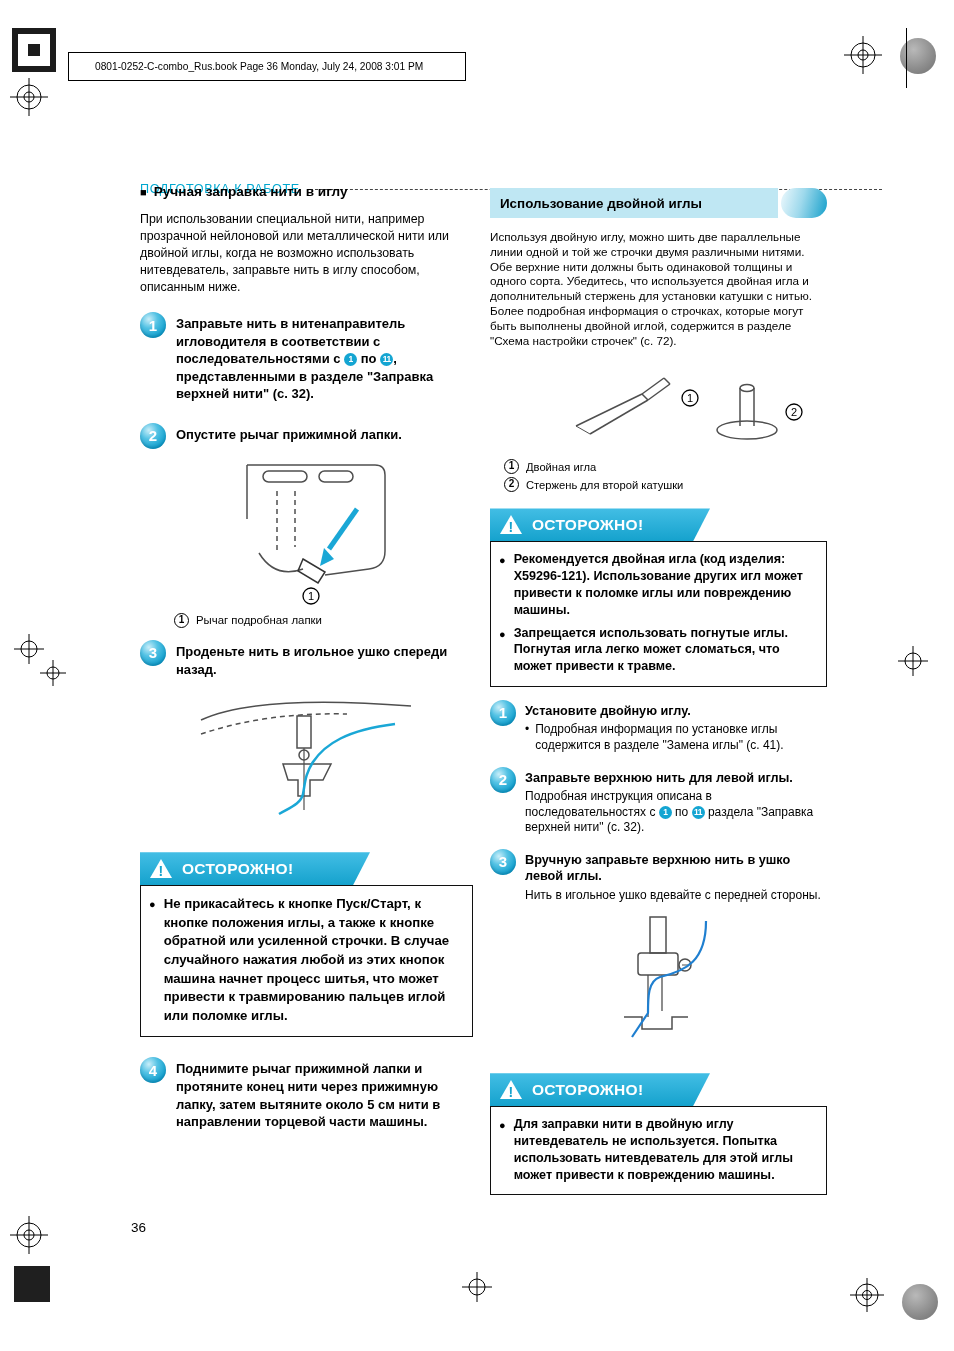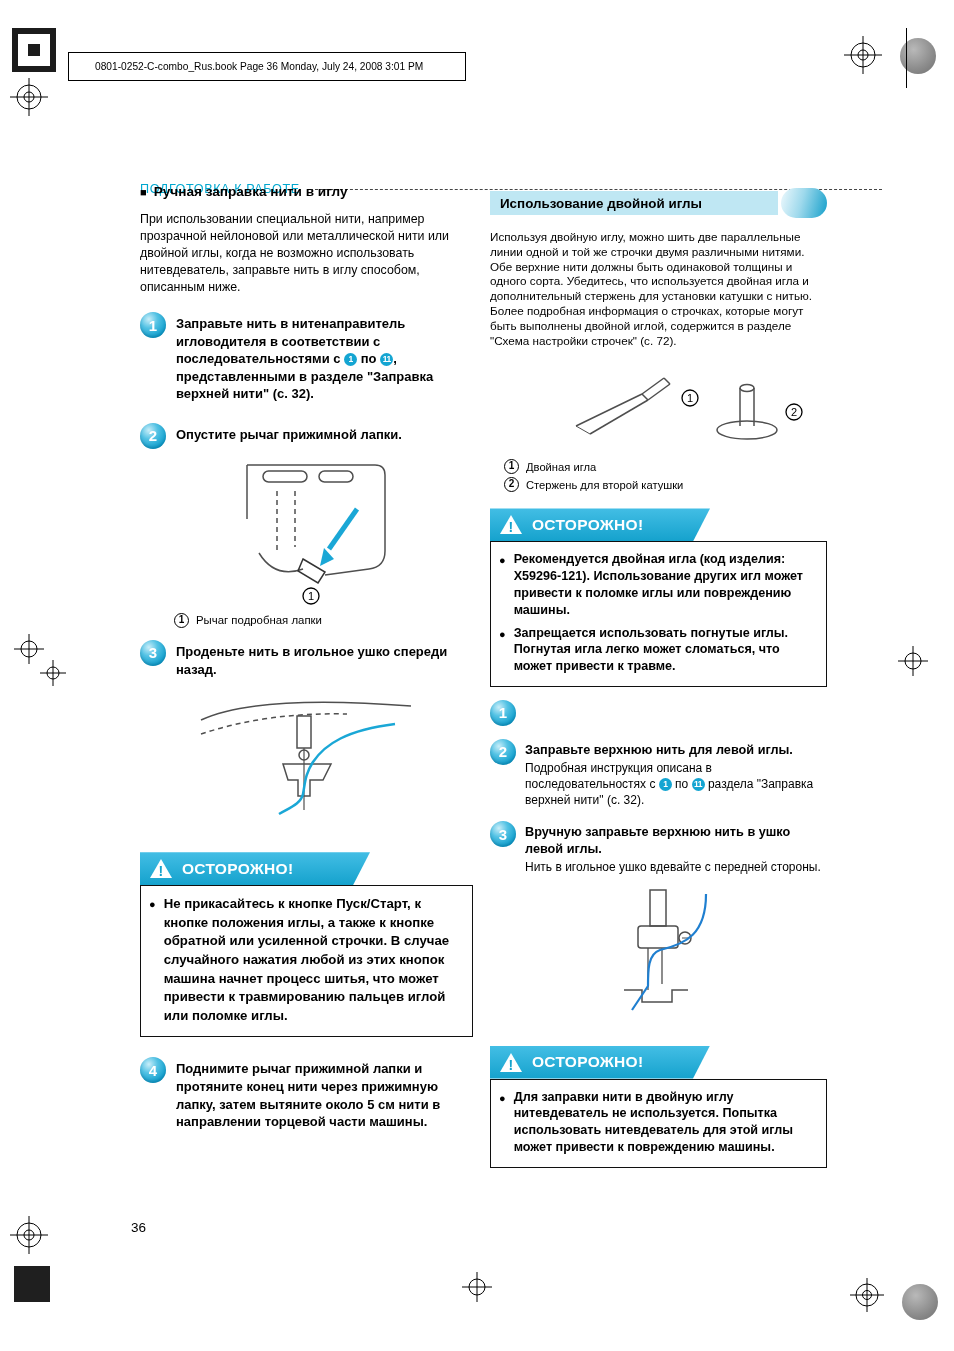--- a/index.html
+++ b/index.html
@@ -63,21 +63,21 @@
     color:#fff; font-weight:bold; font-size:15.5px; letter-spacing:.3px;
   }
   .warn-box { border:1.5px solid #101010; padding:9px 8px 11px 8px; display:flex; flex-direction:column; gap:6px; }
   .warn-item { display:flex; gap:8px; }
   .wbul { font-size:11px; line-height:18px; }
   .wtext { font-weight:bold; font-size:13.2px; line-height:18.6px; }
   .col-right .warn-banner { width:220px; }
   .col-right .wtext { font-size:12.6px; line-height:16.8px; }
   
   .rtitle { display:flex; align-items:center; height:30px; }
-  .rtitle-main { flex:1; height:24px; background:#bfe7f3; display:flex; align-items:center; padding-left:10px; font-weight:bold; font-size:13.4px; }
+  .rtitle-main { flex:1; height:30px; background:#bfe7f3; display:flex; align-items:center; padding-left:10px; font-weight:bold; font-size:13.4px; }
   .rtitle-cap { width:46px; height:30px; margin-left:3px; border-radius:15px;
     background:linear-gradient(105deg,#eef9fd 0%, #9ed9ec 45%, #149fca 100%); }
   .rintro { font-size:11.7px; line-height:14.8px; }
   .rintro-wrap { margin-top:12px; }
   .col-right .step { margin-top:13px; gap:9px; }
   .rstep-body { padding-top:3px; }
   .rstep-bold { font-weight:bold; font-size:12.7px; line-height:16.4px; }
   .rstep-note { font-size:12px; line-height:15.6px; margin-top:3px; }
   .rnote-bullet { display:flex; gap:6px; }
   .dot { font-size:12px; }
@@ -294,20 +294,27 @@
         </div>
         <div class="warn-item">
           <span class="wbul">●</span>
           <span class="wtext">Запрещается использовать погнутые иглы. Погнутая игла легко может сломаться, что может привести к травме.</span>
         </div>
       </div>
     </div>
 
     <div class="step">
       <div class="stepnum">1</div>
+      <div class="rstep-body">
+        <p class="rstep-bold">Установите двойную иглу.</p>
+        <p class="rstep-note rnote-bullet">
+          <span class="dot">•</span>
+          <span>Подробная информация по установке иглы содержится в разделе "Замена иглы" (с. 41).</span>
+        </p>
+      </div>
     </div>
 
     <div class="step">
       <div class="stepnum">2</div>
       <div class="rstep-body">
         <p class="rstep-bold">Заправьте верхнюю нить для левой иглы.</p>
         <p class="rstep-note"><span>Подробная инструкция описана в последовательностях с </span><span class="chip">1</span><span> по </span><span class="chip">11</span><span> раздела "Заправка верхней нити" (с. 32).</span></p>
       </div>
     </div>
 

